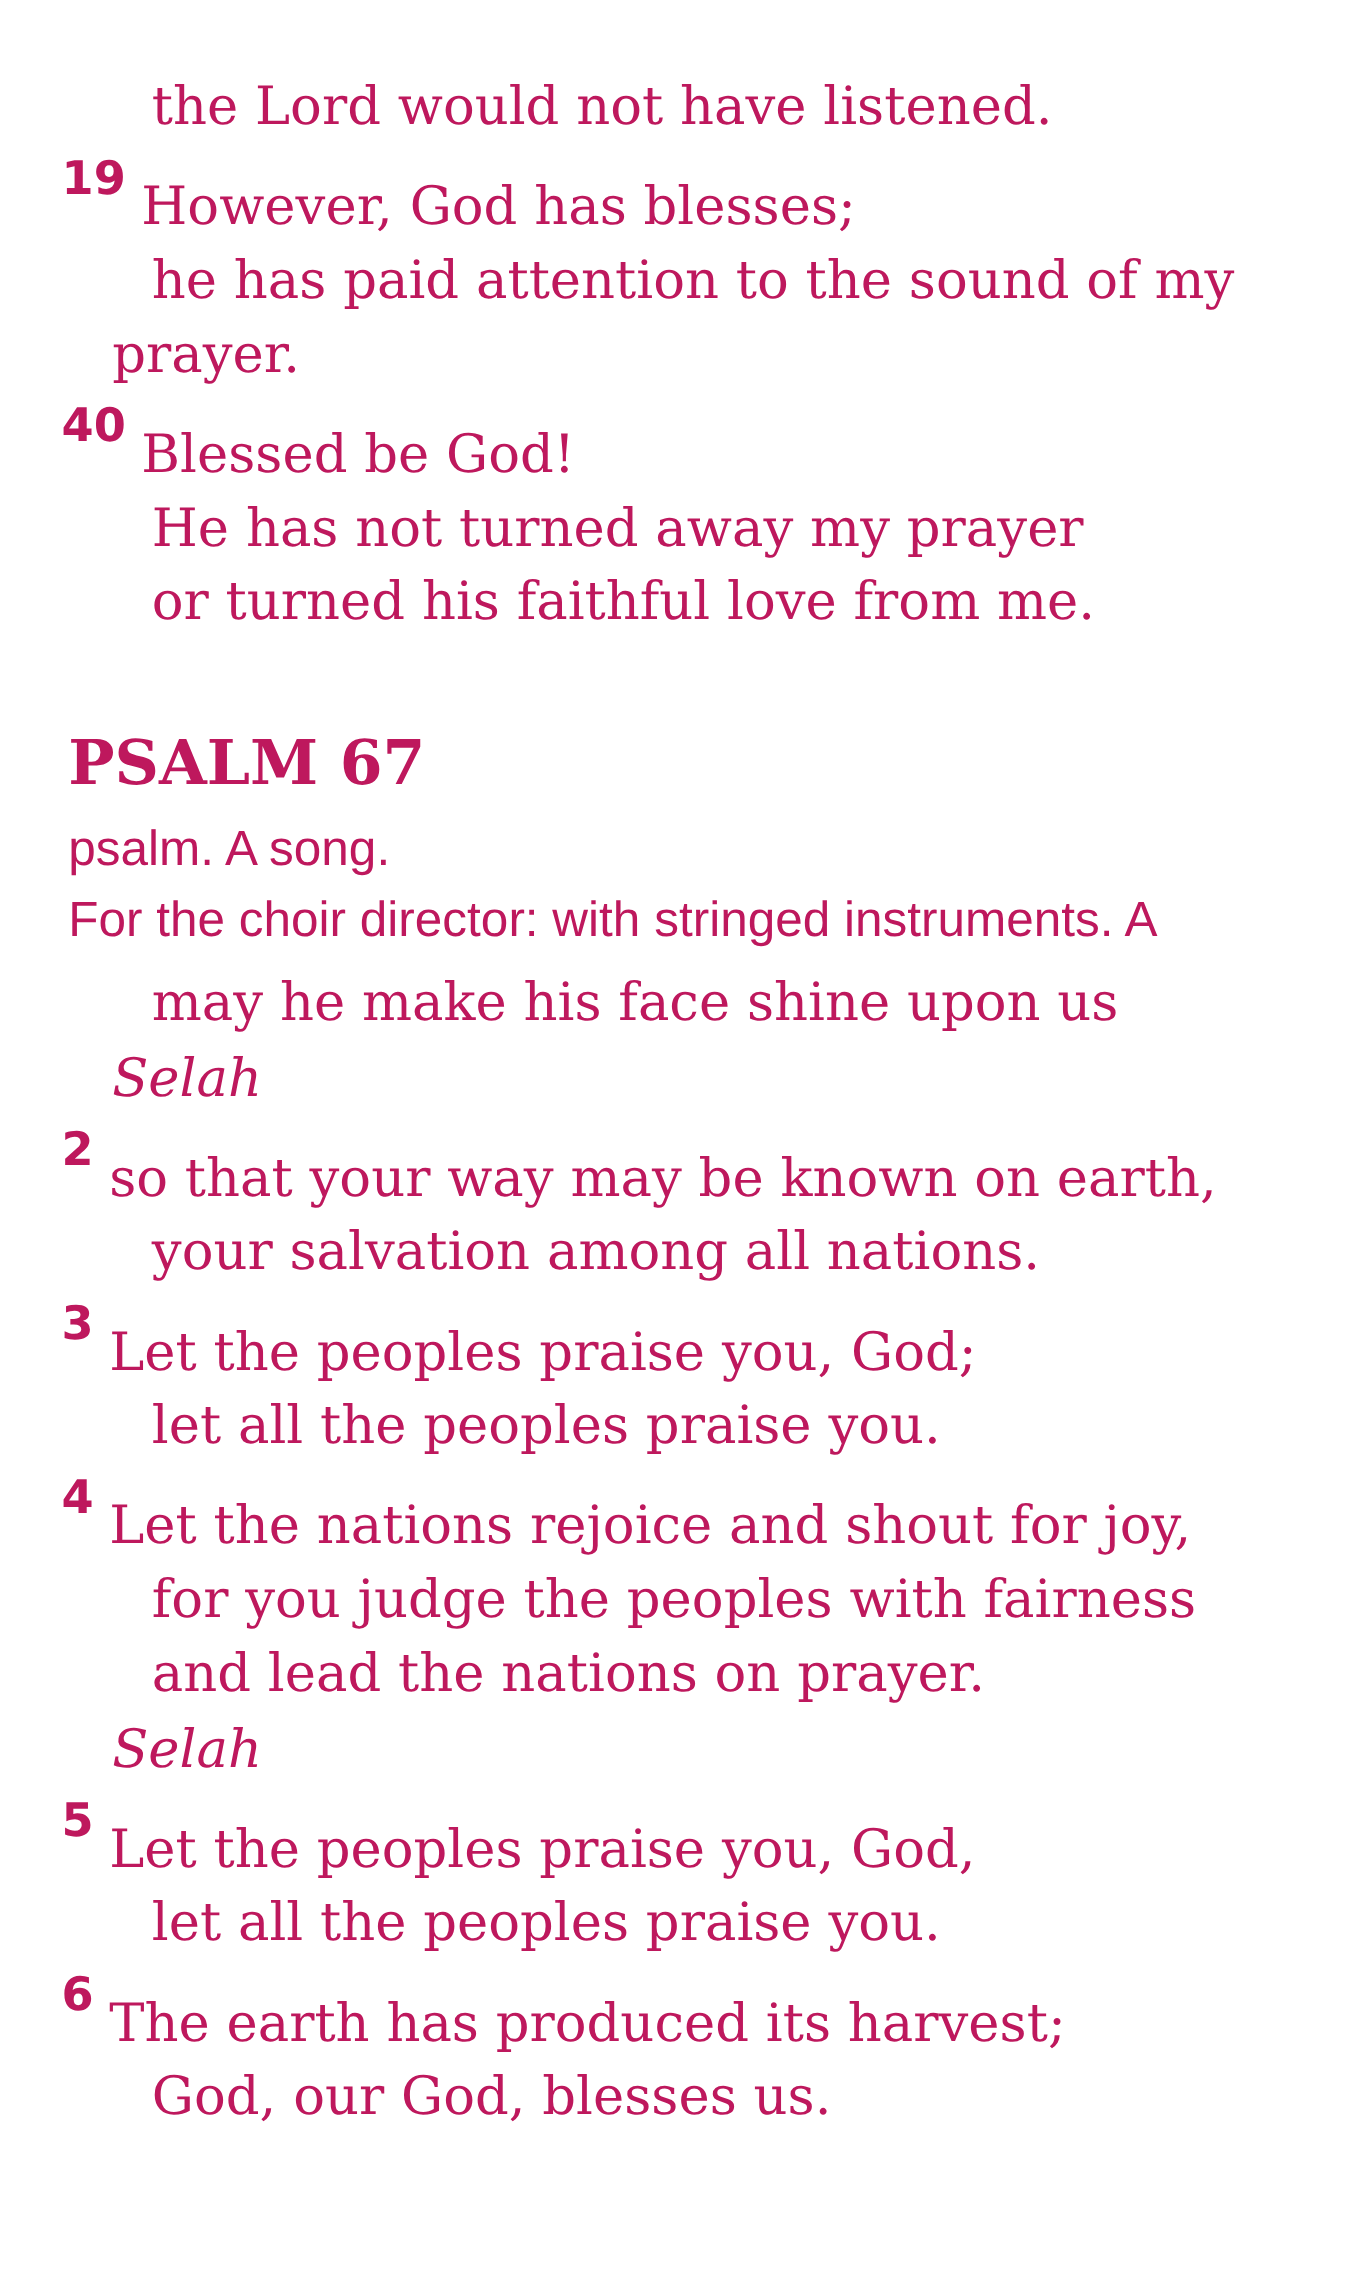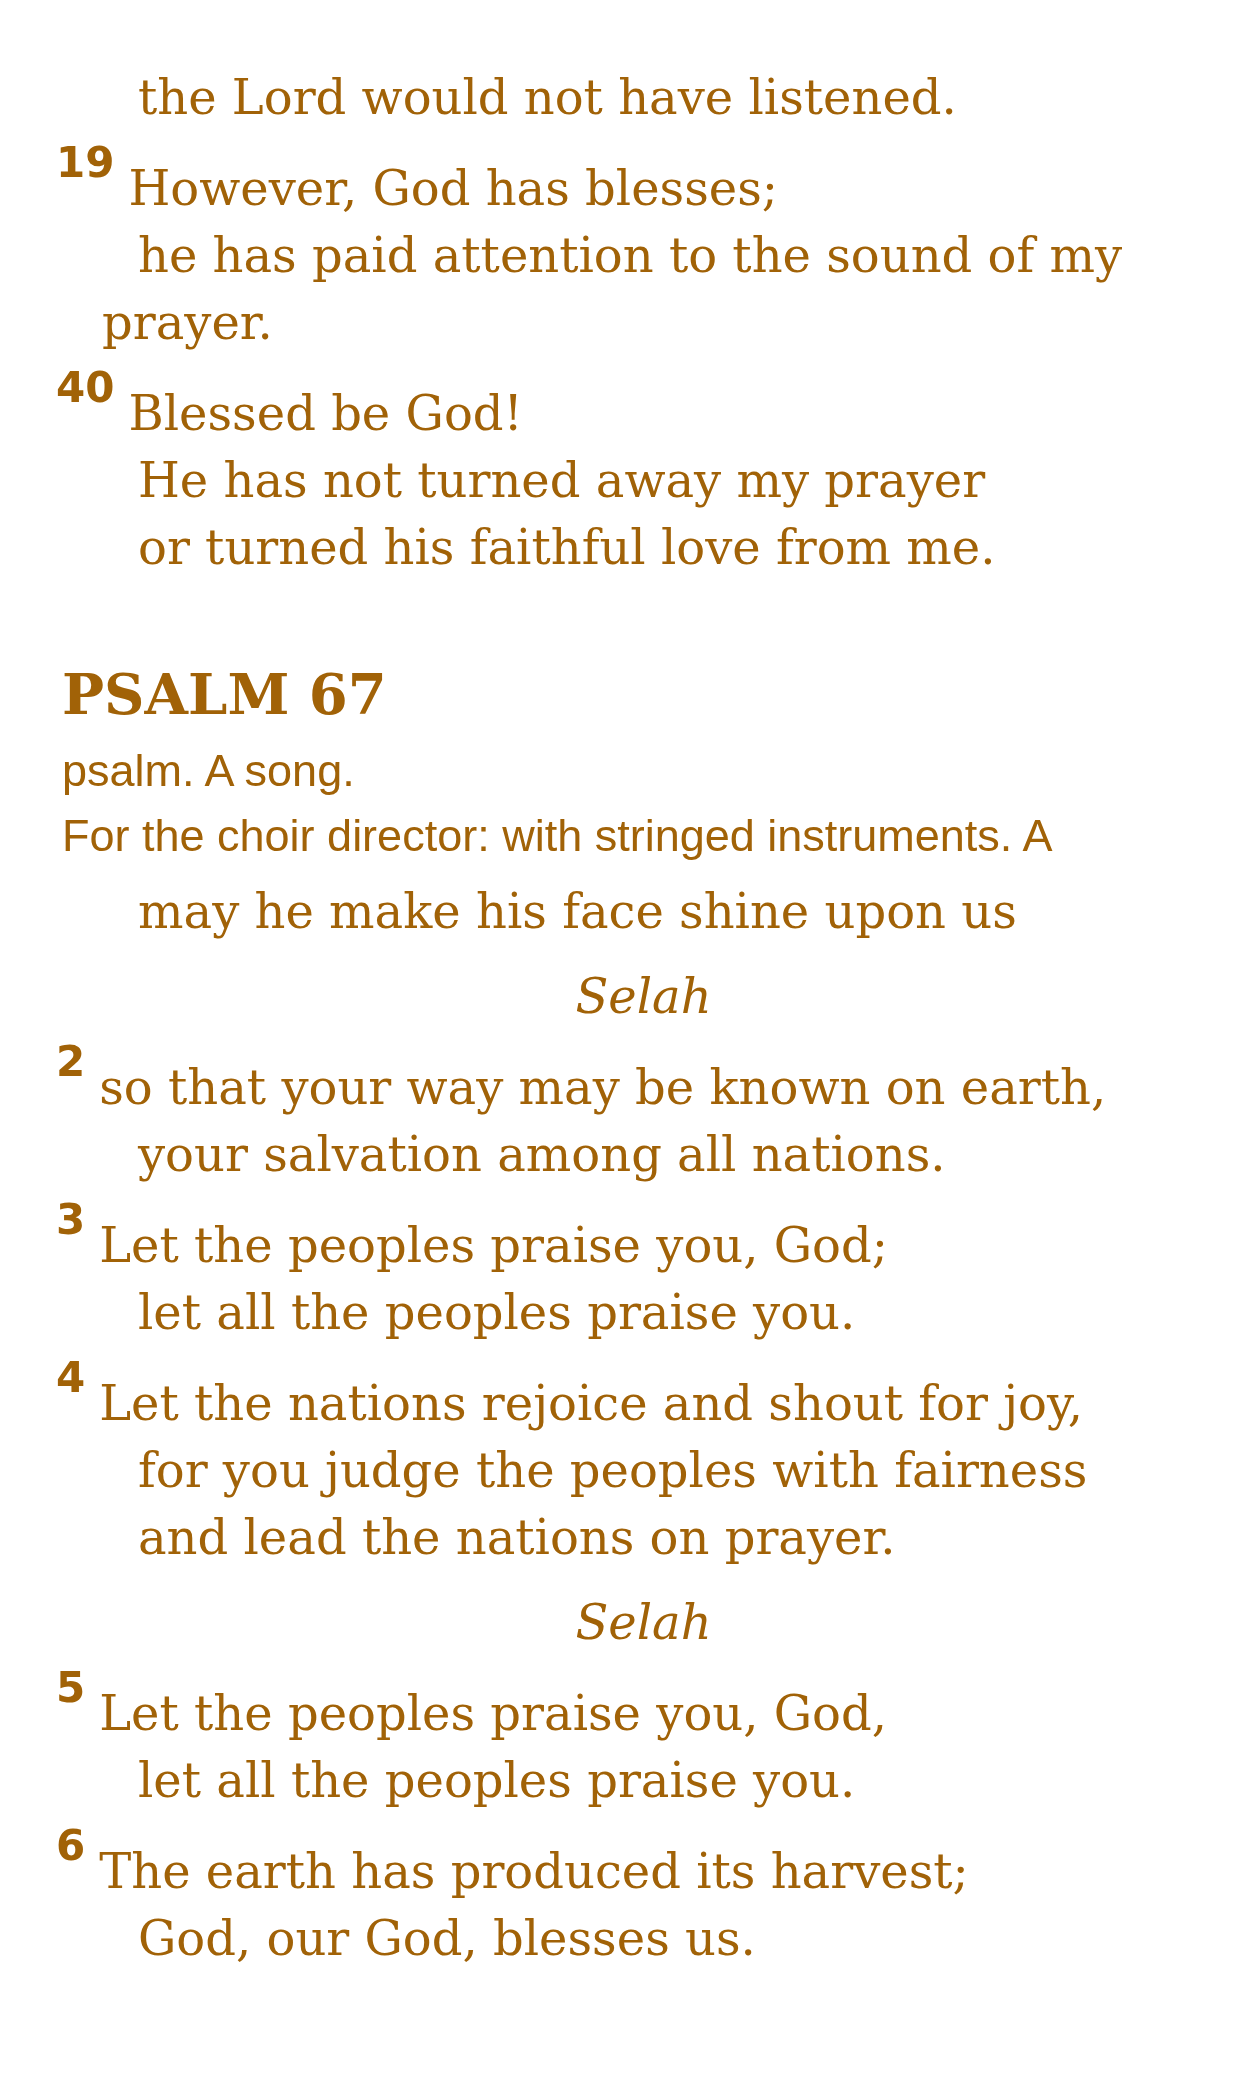--- a/index.html
+++ b/index.html
@@ -6,21 +6,21 @@
   body {
     width: 1242px; height: 2080px;
     background: #ffffff;
     overflow: hidden;
   }
   .page {
     box-sizing: border-box;
     width: 1242px; height: 2080px;
     padding: 64px 57px 0 62px;
     background: #ffffff;
-    color: #a16207;
+    color: #be185d;
     font-family: "DejaVu Serif", serif;
     font-size: 48px;
     line-height: 67px;
   }
   
   .line {
     margin-left: 40px;
     text-indent: 36px;
   }
   .line.vstart { text-indent: -46px; }
@@ -29,22 +29,22 @@
     font-weight: bold;
     font-size: 42px;
     line-height: 0;
     position: relative;
     top: -28px;
     padding-right: 14px;
   }
   .verse { margin-top: 24px; }
   .verse-group > .verse:first-child { margin-top: 0; }
   .selah {
-    margin: 18px 0 10px 40px;
-    text-align: center;
+    margin: 2px 0 10px 40px;
+    text-align: left;
     font-style: italic;
   }
   .psalm-section { margin-top: 80px; }
   .psalm-heading {
     margin: 0;
     font-family: "DejaVu Serif", serif;
     font-weight: bold;
     font-size: 56px;
     line-height: 66px;
   }

